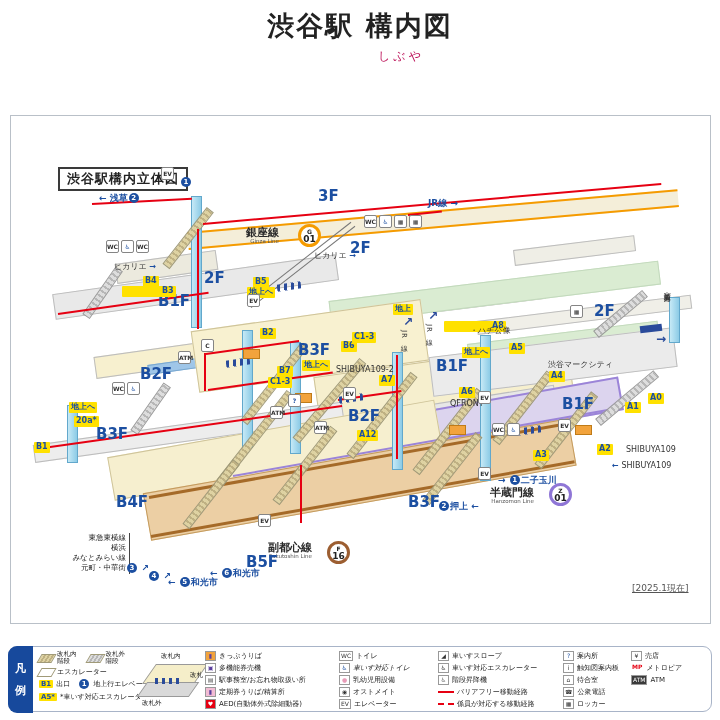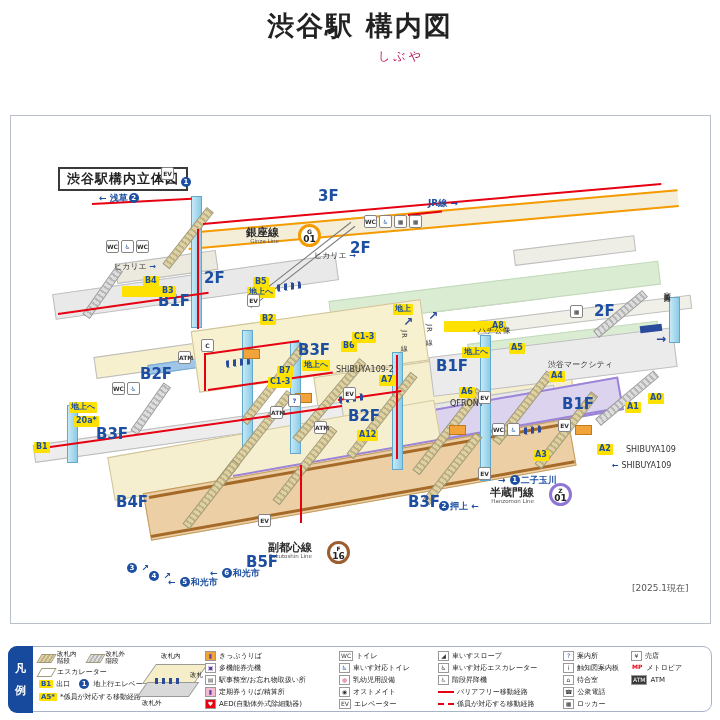--- a/index.html
+++ b/index.html
@@ -163,38 +163,42 @@
   </div>
   <div class="lb" style="left:268px;top:542px;">
     <span>副都心線</span>
     <small>Fukutoshin Line</small>
   </div>
   <div class="lcirc" style="left: 327px; top: 541px; border-color: rgb(156, 94, 49);">
     <span class="lt">F</span>
     <span class="nm">16</span>
   </div>
 
+  <div id="tokyu">東急東横線
+横浜
+みなとみらい線
+元町・中華街</div>
 
   <div id="labels">
       <span class="lbl f1" style="left: 318px; top: 188px;">3F</span>
       <span class="lbl f1" style="left: 204px; top: 270px;">2F</span>
       <span class="lbl f1" style="left: 350px; top: 240px;">2F</span>
       <span class="lbl f1" style="left: 594px; top: 303px;">2F</span>
       <span class="lbl f1" style="left: 158px; top: 293px;">B1F</span>
       <span class="lbl f1" style="left: 436px; top: 358px;">B1F</span>
       <span class="lbl f1" style="left: 562px; top: 396px;">B1F</span>
       <span class="lbl f1" style="left: 140px; top: 366px;">B2F</span>
       <span class="lbl f1" style="left: 348px; top: 408px;">B2F</span>
       <span class="lbl f1" style="left: 298px; top: 342px;">B3F</span>
       <span class="lbl f1" style="left: 96px; top: 426px;">B3F</span>
       <span class="lbl f1" style="left: 408px; top: 494px;">B3F</span>
       <span class="lbl f1" style="left: 116px; top: 494px;">B4F</span>
       <span class="lbl f1" style="left: 246px; top: 554px;">B5F</span>
       <span class="lbl ex" style="left: 34px; top: 442px;">B1</span>
-      <span class="lbl ex" style="left: 260px; top: 314px;">B2</span>
+      <span class="lbl ex" style="left: 260px; top: 328px;">B2</span>
       <span class="lbl ex" style="left: 122px; top: 286px; padding-left: 40px;">B3</span>
       <span class="lbl ex" style="left: 143px; top: 276px;">B4</span>
       <span class="lbl ex" style="left: 253px; top: 277px;">B5</span>
       <span class="lbl ex" style="left: 341px; top: 341px;">B6</span>
       <span class="lbl ex" style="left: 277px; top: 366px;">B7</span>
       <span class="lbl ex" style="left: 352px; top: 332px;">C1-3</span>
       <span class="lbl ex" style="left: 268px; top: 377px;">C1-3</span>
       <span class="lbl ex" style="left: 74px; top: 416px;">20a*</span>
       <span class="lbl ex" style="left: 648px; top: 393px;">A0</span>
       <span class="lbl ex" style="left: 625px; top: 402px;">A1</span>
@@ -221,21 +225,21 @@
       <span class="lbl d" style="left: 126px; top: 563px;"><span class="num">3</span><span class="ar"> ↗</span></span>
       <span class="lbl d" style="left: 148px; top: 571px;"><span class="num">4</span><span class="ar"> ↗</span></span>
       <span class="lbl p" style="left: 114px; top: 263px;">ヒカリエ<span class="ar"> →</span></span>
       <span class="lbl p" style="left: 314px; top: 252px;">ヒカリエ<span class="ar"> →</span></span>
       <span class="lbl p" style="left: 470px; top: 327px;">・ハチ公像</span>
       <span class="lbl p" style="left: 548px; top: 361px;">渋谷マークシティ</span>
       <span class="lbl p" style="left: 336px; top: 366px;">SHIBUYA109-2</span>
       <span class="lbl p" style="left: 626px; top: 446px;">SHIBUYA109</span>
       <span class="lbl p" style="left: 612px; top: 462px;"><span class="ar">← </span>SHIBUYA109</span>
       <span class="lbl p" style="left: 450px; top: 400px;">QFRONT</span>
-      <span class="lbl note" style="left: 632px; top: 584px;">[2025.1現在]</span>
+      <span class="lbl note" style="left: 632px; top: 584px; text-decoration: underline;">[2025.1現在]</span>
       <span class="lbl v" style="left: 662px; top: 286px;">宮益坂方面</span>
       <span class="lbl v" style="left: 399px; top: 330px;">JR線</span>
       <span class="lbl v" style="left: 424px; top: 324px;">JR線</span>
       <span class="lbl ba" style="left: 403px; top: 316px;">↗</span>
       <span class="lbl ba" style="left: 428px; top: 310px;">↗</span>
       <span class="lbl ba" style="left: 656px; top: 333px;">→</span>
       <span class="chip" style="left: 106px; top: 240px;">WC</span>
       <span class="chip" style="left: 121px; top: 240px; color: rgb(28, 79, 161);">♿</span>
       <span class="chip" style="left: 136px; top: 240px;">WC</span>
       <span class="chip" style="left: 161px; top: 167px;">EV</span>
@@ -284,21 +288,21 @@
       <span>エスカレーター</span>
     </div>
     <div class="lrow" style="left:30px;top:32px;">
       <span class="lex">B1</span>
       <span>出口</span>
       <span class="num" style="margin-left:6px;">1</span>
       <span>地上行エレベーター</span>
     </div>
     <div class="lrow" style="left:30px;top:45px;">
       <span class="lex">A5*</span>
-      <span>*係員が対応する移動経路</span>
+      <span>*車いす対応エスカレーター</span>
     </div>
 
     <span class="lgate-y" style="left:140px;top:17px;"></span>
     <span class="lgate-g" style="left:133px;top:35px;"></span>
     <span class="lgt" style="left:146px;top:31px;"></span>
     <span class="lgl" style="left:152px;top:5px;">改札内</span>
     <span class="lgl" style="left:181px;top:24px;">改札</span>
     <span class="lgl" style="left:133px;top:52px;">改札外</span>
 
     <div id="lcols">
@@ -319,21 +323,21 @@
           <span>定期券うりば/精算所</span>
         </div>
         <div class="lrow" style="left: 196px; top: 52px;">
           <span class="lic" style="background: rgb(230, 0, 18); color: rgb(255, 255, 255);">♥</span>
           <span>AED(自動体外式除細動器)</span>
         </div>
         <div class="lrow" style="left: 330px; top: 4px;">
           <span class="lic" style="color: rgb(51, 51, 51);">WC</span>
           <span>トイレ</span>
         </div>
-        <div class="lrow" style="left: 330px; top: 16px;">
+        <div class="lrow" style="left: 330px; top: 16px; font-style: italic;">
           <span class="lic" style="color: rgb(28, 79, 161);">♿</span>
           <span>車いす対応トイレ</span>
         </div>
         <div class="lrow" style="left: 330px; top: 28px;">
           <span class="lic" style="color: rgb(232, 156, 184);">●</span>
           <span>乳幼児用設備</span>
         </div>
         <div class="lrow" style="left: 330px; top: 40px;">
           <span class="lic" style="color: rgb(51, 51, 51);">◉</span>
           <span>オストメイト</span>

